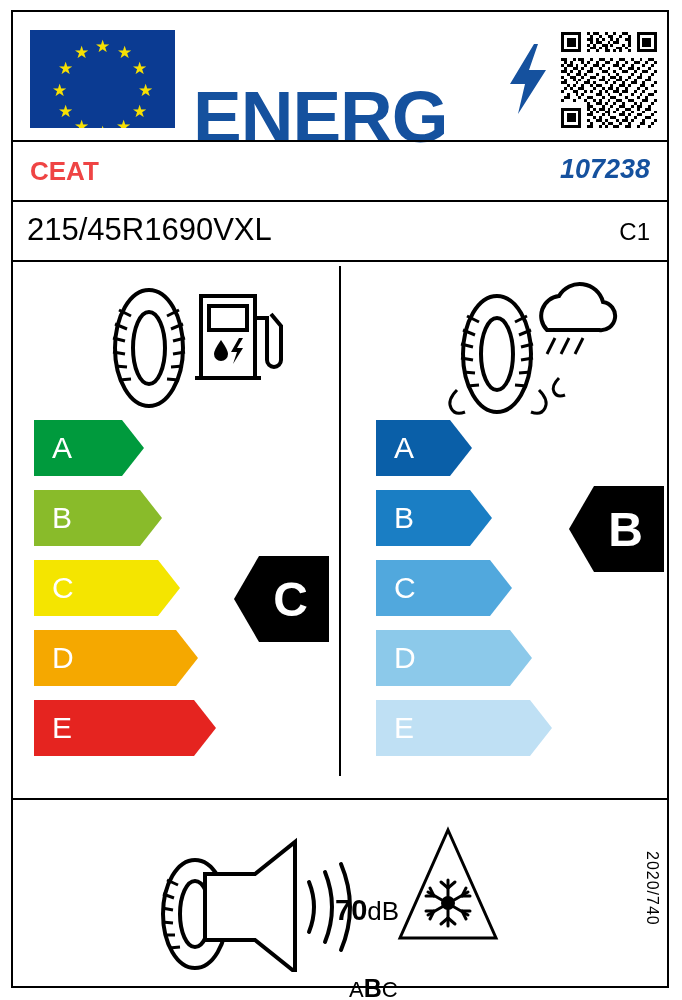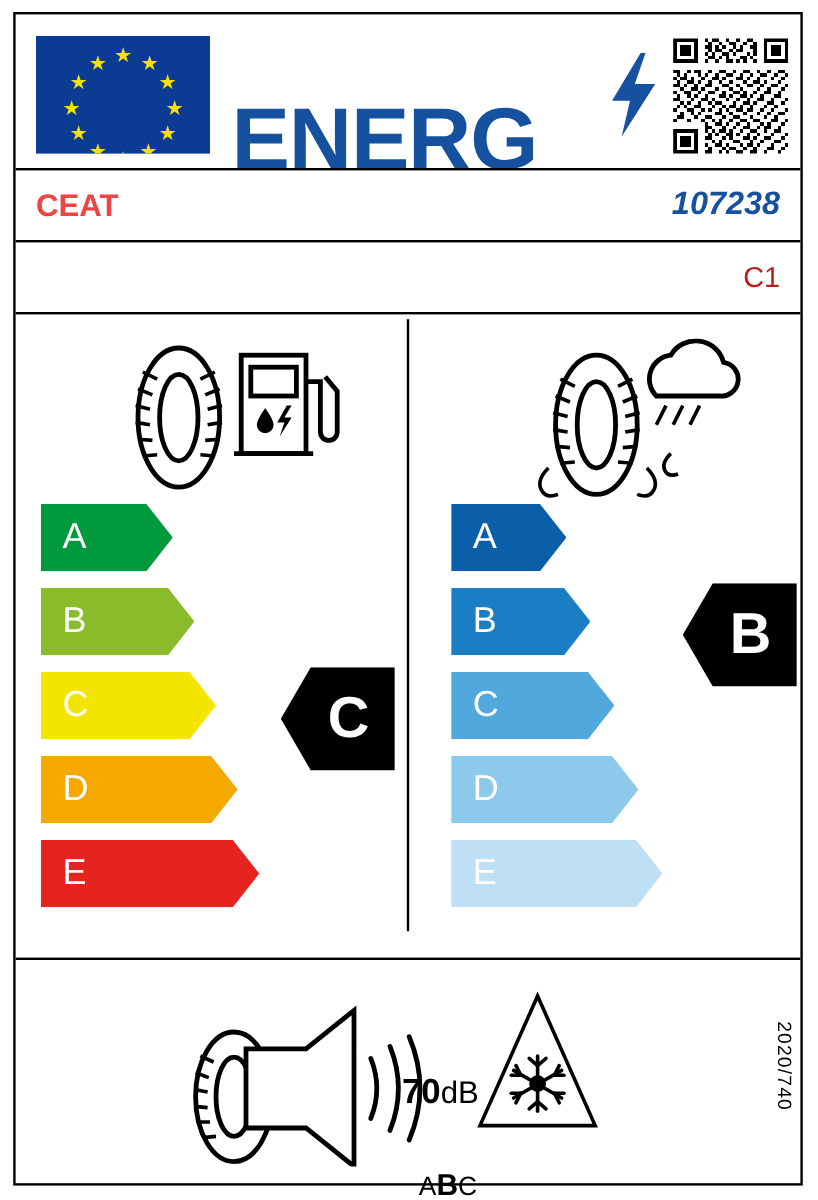--- a/index.html
+++ b/index.html
@@ -117,21 +117,21 @@
     top: 10px;
     font-size: 31px;
     color: #000;
     letter-spacing: 0px;
   }
   .tyre-class {
     position: absolute;
     right: 17px;
     top: 16px;
     font-size: 24px;
-    color: #b91c1c;
+    color: #000000;
   }
   
   .mid {
     position: absolute;
     left: 0;
     top: 250px;
     width: 100%;
     height: 536px;
   }
   .divider-v {
@@ -548,20 +548,21 @@
     <div class="rule" style="top:128px;"></div>
   </div>
 
   <div class="brand-row">
     <div class="brand-name">CEAT</div>
     <div class="label-code">107238</div>
   </div>
   <div class="rule" style="top:188px;"></div>
 
   <div class="size-row">
+    <div class="tyre-size">215/45R1690VXL</div>
     <div class="tyre-class">C1</div>
   </div>
   <div class="rule" style="top:248px;"></div>
 
   <div class="mid">
 
     <div class="divider-v"></div>
 
     <div class="pictogram" style="left:78px; top:20px; width:195px; height:130px;">
       <svg width="195" height="130" viewBox="0 0 195 130">

